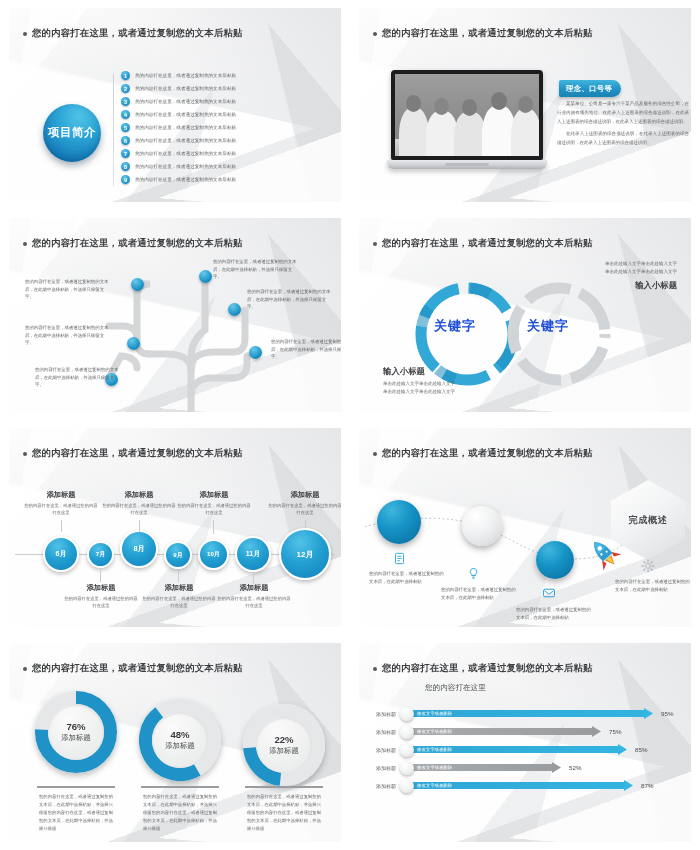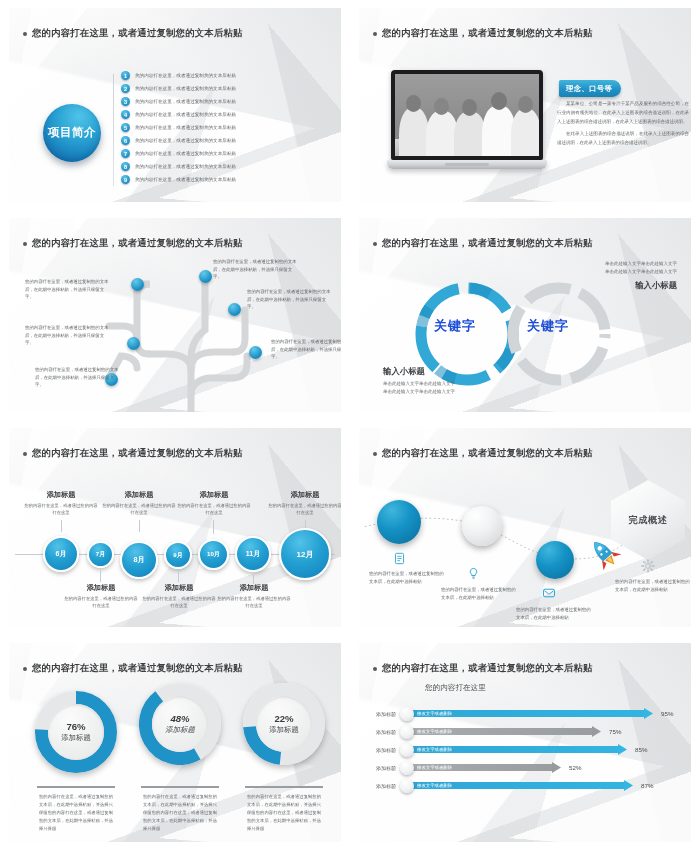--- a/index.html
+++ b/index.html
@@ -419,21 +419,21 @@
       <div class="tl-circle" style="left:34px; top:108px; width:36px; height:36px; font-size:7px;">6月</div>
       <div class="tl-tick" style="left:52px; top:92px; height:12px;"></div>
       <div class="tl-head" style="left:12px; top:62px; width:80px;">添加标题</div>
       <div class="tl-sub" style="left:14px; top:74px; width:76px;">您的内容打在这里，或者通过您的内容打在这里</div>
 
       <div class="tl-circle" style="left:78px; top:113px; width:27px; height:27px; font-size:6px;">7月</div>
       <div class="tl-tick" style="left:91px; top:142px; height:12px;"></div>
       <div class="tl-head" style="left:52px; top:155px; width:80px;">添加标题</div>
       <div class="tl-sub" style="left:54px; top:167px; width:76px;">您的内容打在这里，或者通过您的内容打在这里</div>
 
-      <div class="tl-circle" style="left:111px; top:113px; width:38px; height:38px; font-size:7.2px;">8月</div>
+      <div class="tl-circle" style="left:111px; top:102px; width:38px; height:38px; font-size:7.2px;">8月</div>
       <div class="tl-tick" style="left:130px; top:92px; height:12px;"></div>
       <div class="tl-head" style="left:90px; top:62px; width:80px;">添加标题</div>
       <div class="tl-sub" style="left:92px; top:74px; width:76px;">您的内容打在这里，或者通过您的内容打在这里</div>
 
       <div class="tl-circle" style="left:155px; top:113px; width:28px; height:28px; font-size:6px;">9月</div>
       <div class="tl-tick" style="left:169px; top:142px; height:12px;"></div>
       <div class="tl-head" style="left:130px; top:155px; width:80px;">添加标题</div>
       <div class="tl-sub" style="left:132px; top:167px; width:76px;">您的内容打在这里，或者通过您的内容打在这里</div>
 
       <div class="tl-circle" style="left:189px; top:111px; width:31px; height:31px; font-size:6.2px;">10月</div>
@@ -531,35 +531,35 @@
           <circle cx="41" cy="41" r="34.5" fill="none" stroke="#1f93c7" stroke-width="13" stroke-dasharray="164.7 216.7" stroke-dashoffset="0" transform="rotate(-90 41 41)" stroke-linecap="butt"></circle>
         </svg>
         <div class="hole">
           <span class="pct">76%</span>
           <span class="cap">添加标题</span>
         </div>
       </div>
       <div class="d-rule" style="left:28px; top:143px;"></div>
       <div class="d-para" style="left:30px; top:150px;">您的内容打在这里，或者通过复制您的文本后，在此期中选择粘贴，并选择只保留您的内容打在这里，或者通过复制您的文本后，在此期中选择粘贴，并选择只保留</div>
 
-      <div class="donut" style="left:130px; top:40px;font-style:italic;">
+      <div class="donut" style="left:130px; top:56px;">
         <div class="plate"></div>
         <svg style="position:absolute;inset:0;" viewBox="0 0 82 82">
           <circle cx="41" cy="41" r="34.5" fill="none" stroke="#e6e7e9" stroke-width="13"></circle>
           <circle cx="41" cy="41" r="34.5" fill="none" stroke="#1f93c7" stroke-width="13" stroke-dasharray="104.0 216.7" transform="rotate(60 41 41)" stroke-linecap="butt"></circle>
         </svg>
         <div class="hole">
           <span class="pct">48%</span>
           <span class="cap">添加标题</span>
         </div>
       </div>
       <div class="d-rule" style="left:132px; top:143px;"></div>
       <div class="d-para" style="left:134px; top:150px;">您的内容打在这里，或者通过复制您的文本后，在此期中选择粘贴，并选择只保留您的内容打在这里，或者通过复制您的文本后，在此期中选择粘贴，并选择只保留</div>
 
-      <div class="donut" style="left:234px; top:40px;">
+      <div class="donut" style="left:234px; top:61px;">
         <div class="plate"></div>
         <svg style="position:absolute;inset:0;" viewBox="0 0 82 82">
           <circle cx="41" cy="41" r="34.5" fill="none" stroke="#e6e7e9" stroke-width="13"></circle>
           <circle cx="41" cy="41" r="34.5" fill="none" stroke="#1f93c7" stroke-width="13" stroke-dasharray="47.7 216.7" transform="rotate(96 41 41)" stroke-linecap="butt"></circle>
         </svg>
         <div class="hole">
           <span class="pct">22%</span>
           <span class="cap">添加标题</span>
         </div>
       </div>

